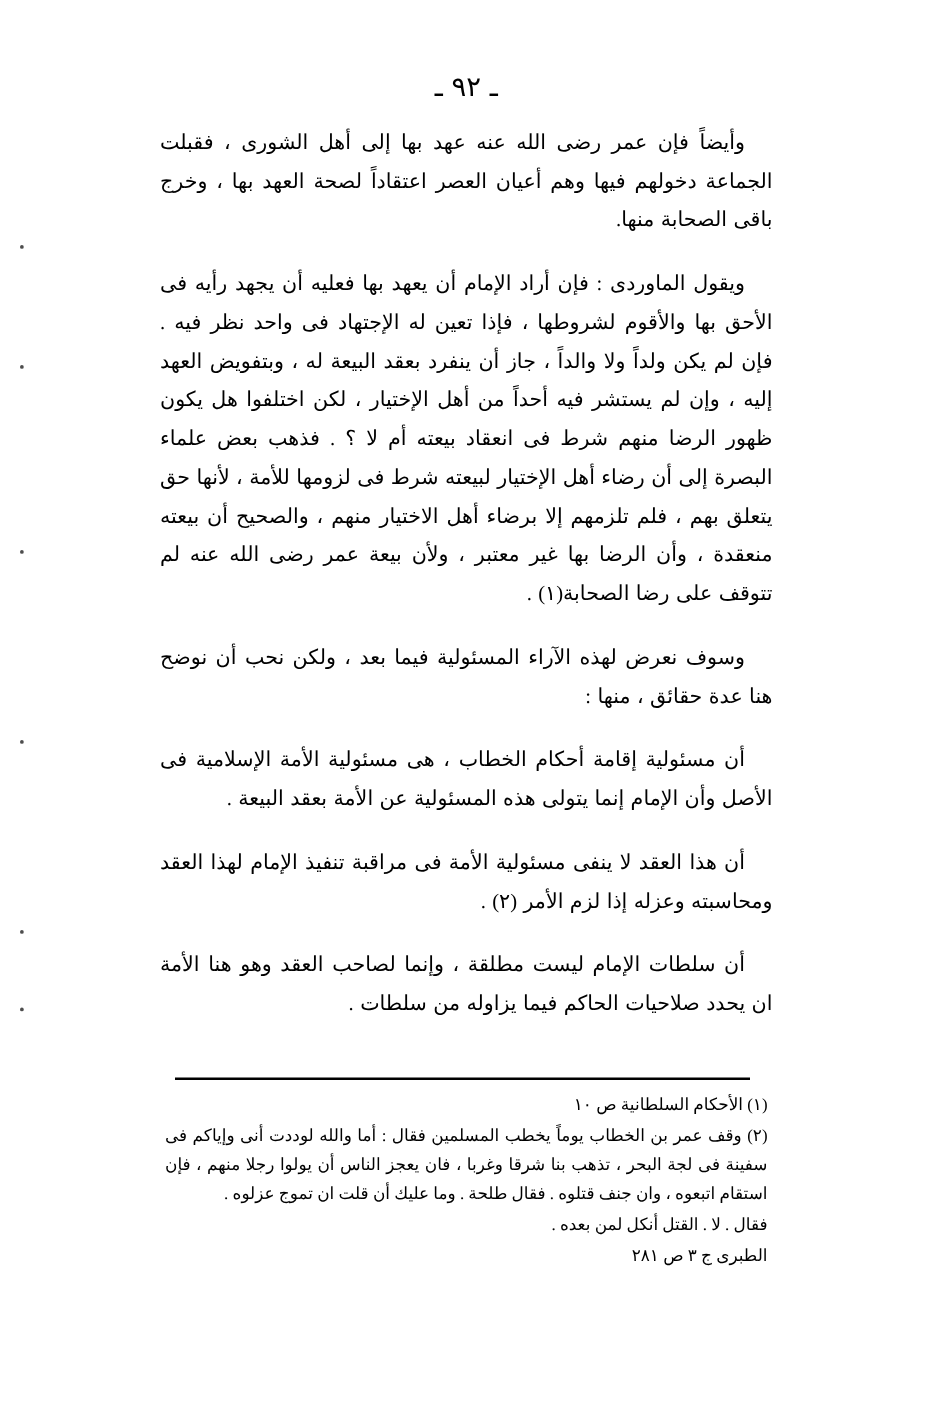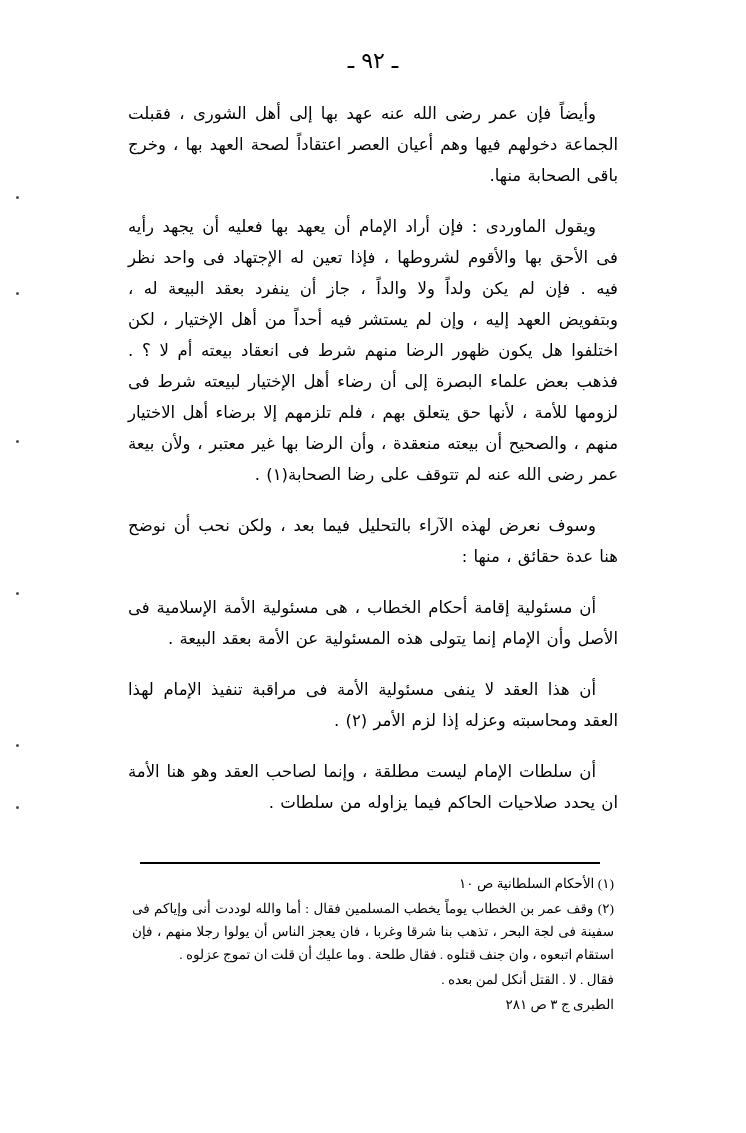--- a/index.html
+++ b/index.html
@@ -17,36 +17,37 @@
   }
   .page {
     position: absolute;
     top: 0; left: 0;
     width: 746px;
     height: 1133px;
     background: #fff;
   }
   .page-number {
     position: absolute;
-    top: 48px;
+    top: 58px;
     left: 0;
     width: 746px;
     text-align: center;
     font-size: 22px;
     letter-spacing: 2px;
     direction: rtl;
   }
   .body-area {
     position: absolute;
     top: 98px;
     right: 128px;
     width: 490px;
     direction: rtl;
     text-align: justify;
     text-align-last: right;
+    font-family: Liberation Serif, serif;
   }
   p.para {
     margin: 0 0 20px 0;
     font-size: 16.5px;
     line-height: 31px;
     direction: rtl;
     text-align: justify;
     text-align-last: right;
     word-spacing: 1px;
   }
@@ -101,21 +102,21 @@
 </head>
 <body>
 
 <div class="page">
 
   <div class="page-number">ـ ٩٢ ـ</div>
 
   <div class="body-area">
     <p class="para indent">وأيضاً فإن عمر رضى الله عنه عهد بها إلى أهل الشورى ، فقبلت الجماعة دخولهم فيها وهم أعيان العصر اعتقاداً لصحة العهد بها ، وخرج باقى الصحابة منها.</p>
     <p class="para indent">ويقول الماوردى : فإن أراد الإمام أن يعهد بها فعليه أن يجهد رأيه فى الأحق بها والأقوم لشروطها ، فإذا تعين له الإجتهاد فى واحد نظر فيه . فإن لم يكن ولداً ولا والداً ، جاز أن ينفرد بعقد البيعة له ، وبتفويض العهد إليه ، وإن لم يستشر فيه أحداً من أهل الإختيار ، لكن اختلفوا هل يكون ظهور الرضا منهم شرط فى انعقاد بيعته أم لا ؟ . فذهب بعض علماء البصرة إلى أن رضاء أهل الإختيار لبيعته شرط فى لزومها للأمة ، لأنها حق يتعلق بهم ، فلم تلزمهم إلا برضاء أهل الاختيار منهم ، والصحيح أن بيعته منعقدة ، وأن الرضا بها غير معتبر ، ولأن بيعة عمر رضى الله عنه لم تتوقف على رضا الصحابة(١) .</p>
-    <p class="para indent">وسوف نعرض لهذه الآراء بالتحليل فيما بعد ، ولكن نحب أن نوضح هنا عدة حقائق ، منها :</p>
+    <p class="para indent">وسوف نعرض لهذه الآراء المسئولية فيما بعد ، ولكن نحب أن نوضح هنا عدة حقائق ، منها :</p>
     <p class="para indent">أن مسئولية إقامة أحكام الخطاب ، هى مسئولية الأمة الإسلامية فى الأصل وأن الإمام إنما يتولى هذه المسئولية عن الأمة بعقد البيعة .</p>
     <p class="para indent">أن هذا العقد لا ينفى مسئولية الأمة فى مراقبة تنفيذ الإمام لهذا العقد ومحاسبته وعزله إذا لزم الأمر (٢) .</p>
     <p class="para indent">أن سلطات الإمام ليست مطلقة ، وإنما لصاحب العقد وهو هنا الأمة ان يحدد صلاحيات الحاكم فيما يزاوله من سلطات .</p>
   </div>
 
   <div class="footnote-rule"></div>
 
   <div class="footnotes">
     <p class="fn">(١) الأحكام السلطانية ص ١٠</p>
     <p class="fn">(٢) وقف عمر بن الخطاب يوماً يخطب المسلمين فقال : أما والله لوددت أنى وإياكم فى سفينة فى لجة البحر ، تذهب بنا شرقا وغربا ، فان يعجز الناس أن يولوا رجلا منهم ، فإن استقام اتبعوه ، وان جنف قتلوه . فقال طلحة . وما عليك أن قلت ان تموج عزلوه .</p>

